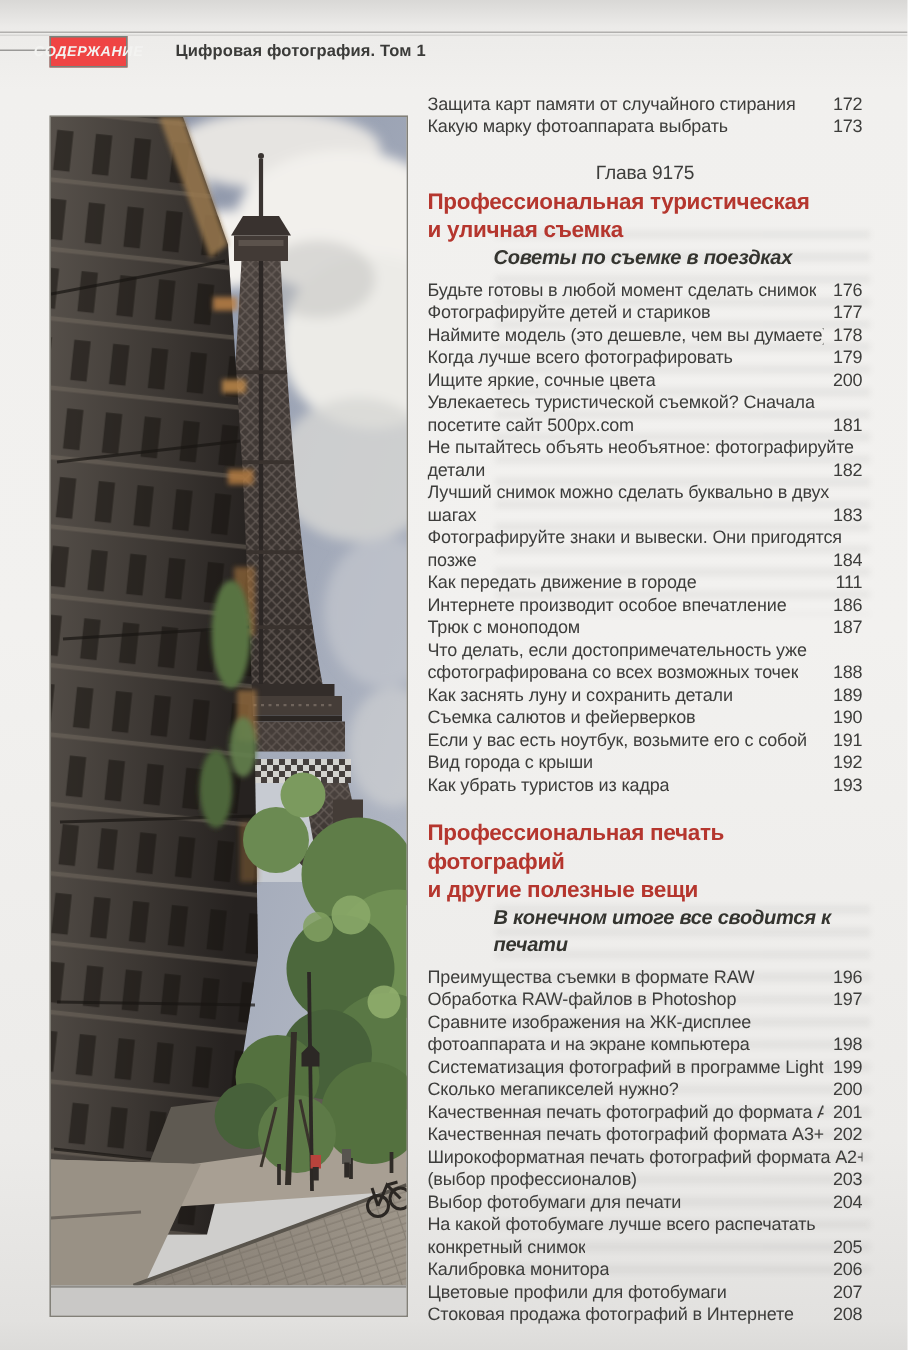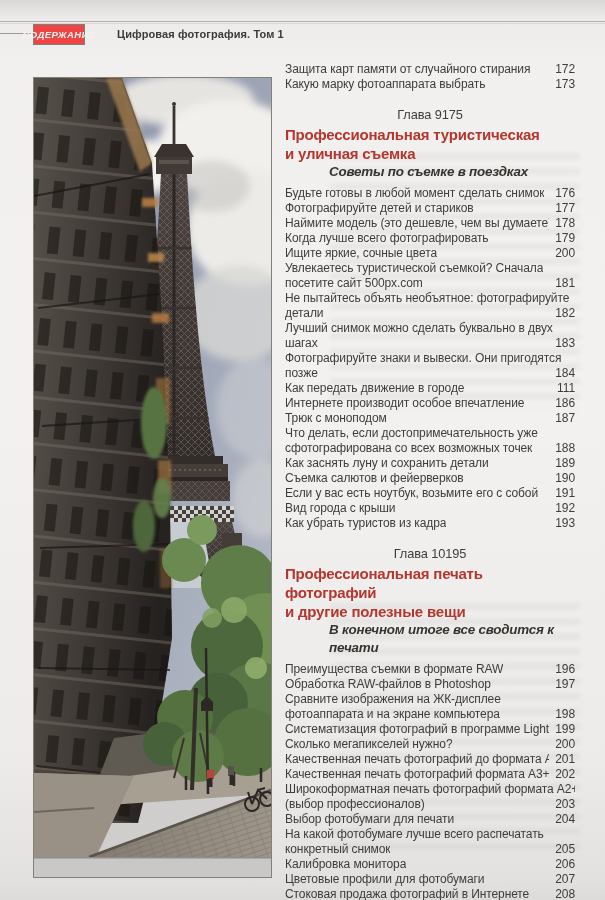--- a/index.html
+++ b/index.html
@@ -369,24 +369,20 @@
           </div>
           <div class="entry">
             <div class="eline">
               <span class="etitle">Как убрать туристов из кадра</span>
               <span class="epage">193</span>
             </div>
           </div>
         </div>
       </section>
       <section class="chapter">
-        <div class="chap-row">
-          <span>Глава 10</span>
-          <span>195</span>
-        </div>
         <div class="chap-title">
           <div>Профессиональная печать фотографий</div>
           <div>и другие полезные вещи</div>
         </div>
         <div class="chap-sub">В конечном итоге все сводится к печати</div>
         <div class="entries">
           <div class="entry">
             <div class="eline">
               <span class="etitle">Преимущества съемки в формате RAW</span>
               <span class="epage">196</span>

